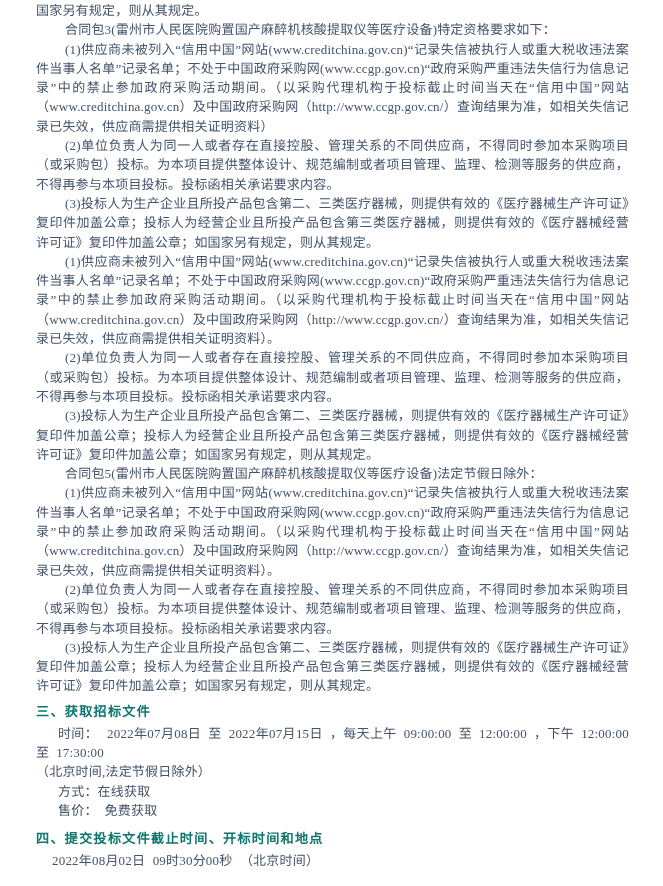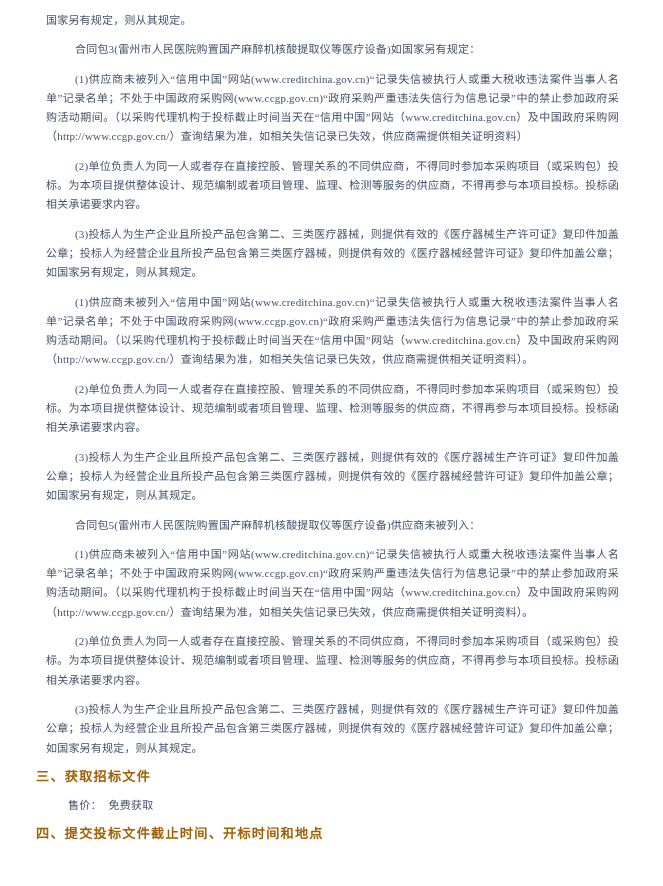--- a/index.html
+++ b/index.html
@@ -8,74 +8,78 @@
   body {
     width: 663px;
     height: 886px;
     background: #ffffff;
     color: #44546a;
     font-family: "Liberation Serif", serif;
     overflow: hidden;
   }
   .doc { padding: 1px 34px 0 36px; }
   .p {
-    margin: 10px;
-    font-size: 11px;
+    margin: 0;
+    font-size: 13px;
     line-height: 19.3px;
     letter-spacing: 0.2px;
     text-align: justify;
   }
   .ind { text-indent: 29px; }
   .sub3 { text-indent: 22px; }
   .sub4 { text-indent: 16px; }
   .note { text-indent: 0; }
   .h2 {
     margin: 7px 0 3px 0;
     font-size: 13.2px;
     line-height: 18px;
     font-weight: bold;
     letter-spacing: 1.2px;
-    color: #a16207;
+    color: #0f766e;
   }
   .h2.second { margin-top: 10px; }
   .timeline { word-spacing: 3.5px; }
   .deadline { word-spacing: 4px; }
   .gap-lg { padding-left: 9px; }
   .gap-sm { padding-left: 7px; }
   .m2 { margin-top: 2px; }
 </style>
 </head>
 <body>
 
 <div class="doc">
 
   <p class="p">国家另有规定，则从其规定。</p>
 
   <section>
-    <p class="p ind">合同包3(雷州市人民医院购置国产麻醉机核酸提取仪等医疗设备)如国家另有规定：</p>
+    <p class="p ind">合同包3(雷州市人民医院购置国产麻醉机核酸提取仪等医疗设备)特定资格要求如下：</p>
     <p class="p ind">(1)供应商未被列入“信用中国”网站(www.creditchina.gov.cn)“记录失信被执行人或重大税收违法案件当事人名单”记录名单；不处于中国政府采购网(www.ccgp.gov.cn)“政府采购严重违法失信行为信息记录”中的禁止参加政府采购活动期间。（以采购代理机构于投标截止时间当天在“信用中国”网站（www.creditchina.gov.cn）及中国政府采购网（http://www.ccgp.gov.cn/）查询结果为准，如相关失信记录已失效，供应商需提供相关证明资料）</p>
     <p class="p ind">(2)单位负责人为同一人或者存在直接控股、管理关系的不同供应商，不得同时参加本采购项目（或采购包）投标。为本项目提供整体设计、规范编制或者项目管理、监理、检测等服务的供应商，不得再参与本项目投标。投标函相关承诺要求内容。</p>
     <p class="p ind">(3)投标人为生产企业且所投产品包含第二、三类医疗器械，则提供有效的《医疗器械生产许可证》复印件加盖公章；投标人为经营企业且所投产品包含第三类医疗器械，则提供有效的《医疗器械经营许可证》复印件加盖公章；如国家另有规定，则从其规定。</p>
   </section>
 
   <section>
     <p class="p ind">(1)供应商未被列入“信用中国”网站(www.creditchina.gov.cn)“记录失信被执行人或重大税收违法案件当事人名单”记录名单；不处于中国政府采购网(www.ccgp.gov.cn)“政府采购严重违法失信行为信息记录”中的禁止参加政府采购活动期间。（以采购代理机构于投标截止时间当天在“信用中国”网站（www.creditchina.gov.cn）及中国政府采购网（http://www.ccgp.gov.cn/）查询结果为准，如相关失信记录已失效，供应商需提供相关证明资料）。</p>
     <p class="p ind">(2)单位负责人为同一人或者存在直接控股、管理关系的不同供应商，不得同时参加本采购项目（或采购包）投标。为本项目提供整体设计、规范编制或者项目管理、监理、检测等服务的供应商，不得再参与本项目投标。投标函相关承诺要求内容。</p>
     <p class="p ind">(3)投标人为生产企业且所投产品包含第二、三类医疗器械，则提供有效的《医疗器械生产许可证》复印件加盖公章；投标人为经营企业且所投产品包含第三类医疗器械，则提供有效的《医疗器械经营许可证》复印件加盖公章；如国家另有规定，则从其规定。</p>
   </section>
 
   <section>
-    <p class="p ind">合同包5(雷州市人民医院购置国产麻醉机核酸提取仪等医疗设备)供应商未被列入：</p>
+    <p class="p ind">合同包5(雷州市人民医院购置国产麻醉机核酸提取仪等医疗设备)法定节假日除外：</p>
     <p class="p ind">(1)供应商未被列入“信用中国”网站(www.creditchina.gov.cn)“记录失信被执行人或重大税收违法案件当事人名单”记录名单；不处于中国政府采购网(www.ccgp.gov.cn)“政府采购严重违法失信行为信息记录”中的禁止参加政府采购活动期间。（以采购代理机构于投标截止时间当天在“信用中国”网站（www.creditchina.gov.cn）及中国政府采购网（http://www.ccgp.gov.cn/）查询结果为准，如相关失信记录已失效，供应商需提供相关证明资料）。</p>
     <p class="p ind">(2)单位负责人为同一人或者存在直接控股、管理关系的不同供应商，不得同时参加本采购项目（或采购包）投标。为本项目提供整体设计、规范编制或者项目管理、监理、检测等服务的供应商，不得再参与本项目投标。投标函相关承诺要求内容。</p>
     <p class="p ind">(3)投标人为生产企业且所投产品包含第二、三类医疗器械，则提供有效的《医疗器械生产许可证》复印件加盖公章；投标人为经营企业且所投产品包含第三类医疗器械，则提供有效的《医疗器械经营许可证》复印件加盖公章；如国家另有规定，则从其规定。</p>
   </section>
 
   <section>
     <h2 class="h2">三、获取招标文件</h2>
+    <p class="p sub3 timeline"><span>时间：</span><span class="gap-lg">2022年07月08日 至 2022年07月15日 ，每天上午 09:00:00 至 12:00:00 ，下午 12:00:00 至 17:30:00</span></p>
+    <p class="p note">（北京时间,法定节假日除外）</p>
+    <p class="p sub3"><span>方式：</span><span>在线获取</span></p>
     <p class="p sub3"><span>售价：</span><span class="gap-sm">免费获取</span></p>
   </section>
 
   <section>
     <h2 class="h2 second">四、提交投标文件截止时间、开标时间和地点</h2>
+    <p class="p sub4 deadline">2022年08月02日 09时30分00秒 （北京时间）</p>
   </section>
 
 </div>
 
 </body></html>

